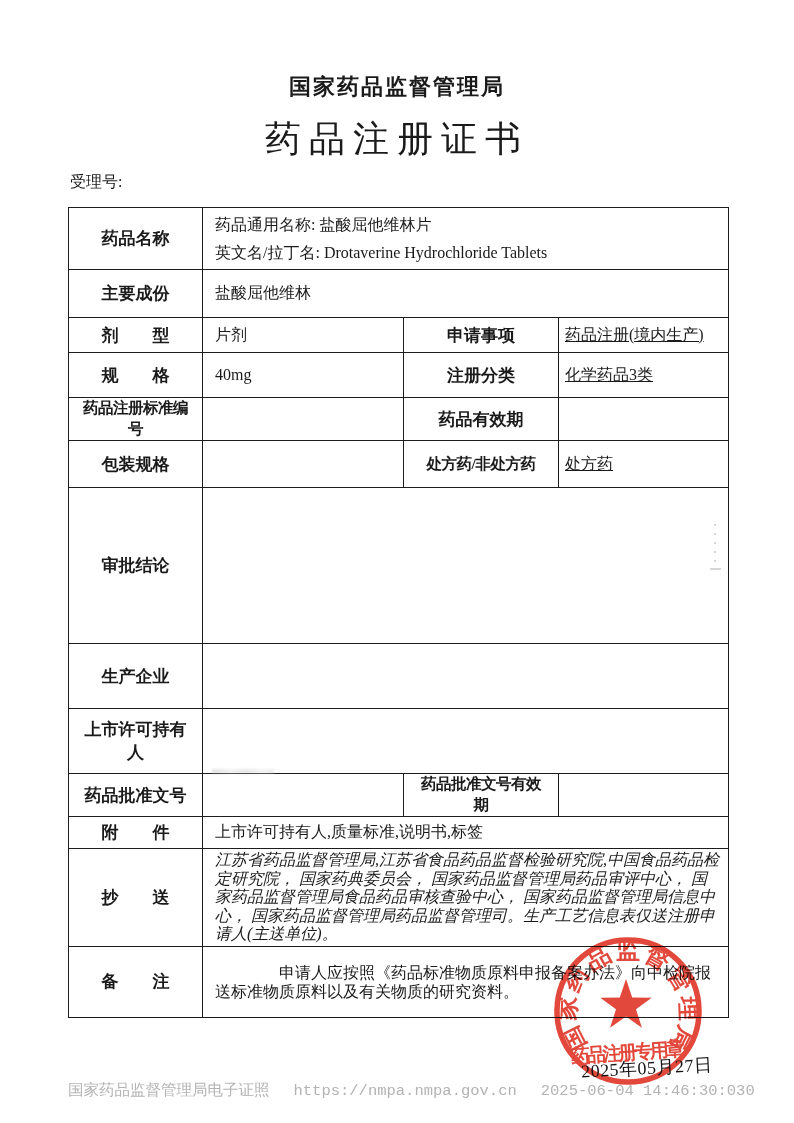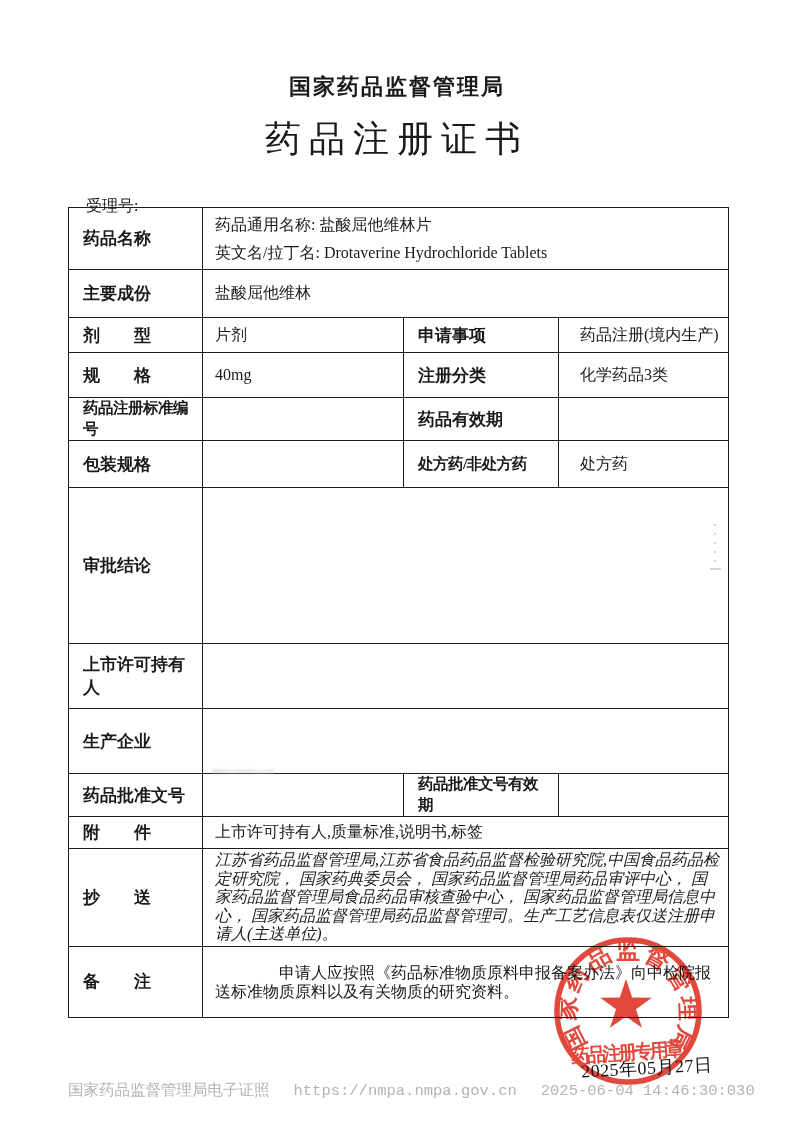--- a/index.html
+++ b/index.html
@@ -3,29 +3,29 @@
 <meta charset="utf-8">
 <style>
   html,body{margin:0;padding:0;background:#ffffff;}
   .page{position:relative;width:794px;height:1123px;background:#fff;overflow:hidden;
         font-family:"Liberation Serif","DejaVu Serif",serif;color:#1a1a1a;}
   .authority{position:absolute;top:72px;left:0;width:100%;text-align:center;
         font-family:"Liberation Sans","DejaVu Sans",sans-serif;font-weight:bold;
         font-size:22px;letter-spacing:2px;}
   .cert-title{position:absolute;top:115px;left:0;width:100%;text-align:center;
         font-size:36px;letter-spacing:8px;font-weight:500;}
-  .acceptance{position:absolute;top:196px;left:70px;font-size:16px;margin-left:16px;}
+  .acceptance{position:absolute;top:172px;left:70px;font-size:16px;}
   table.cert{position:absolute;top:207px;left:68px;width:660px;border-collapse:collapse;
         table-layout:fixed;}
   table.cert td{border:1.5px solid #1c1c1c;vertical-align:middle;overflow:hidden;}
-  td.lbl{font-weight:bold;font-size:17px;padding:0 14px;}
+  td.lbl{text-align:center;font-weight:bold;font-size:17px;padding:0 14px;}
   td.lbl.tight{font-size:15.5px;letter-spacing:-0.5px;margin-left:42px;}
   td.val{font-size:16px;padding:2px 8px 2px 12px;text-align:left;}
   td.val .line{display:block;line-height:1.7;}
-  td.val.small-pad{padding-left:21px;}
+  td.val.small-pad{padding-left:6px;text-decoration:underline;}
   .cc-text{line-height:18.6px;text-align:justify;font-style:italic;}
   .remark-text{line-height:19px;text-indent:64px;}
   .faint-marks{position:absolute;left:714px;top:524px;width:2px;height:44px;
         background:repeating-linear-gradient(#8a8a8a 0 2px,transparent 2px 9px);
         opacity:.35;}
   .faint-dash{position:absolute;left:710px;top:568px;width:11px;height:2px;
         background:#9a9a9a;opacity:.4;}
   .faint-smudge{position:absolute;left:212px;top:769px;width:62px;height:5px;
         background:linear-gradient(90deg,#bbb,#ddd 30%,#c7c7c7 55%,#e2e2e2 80%,#cfcfcf);
         filter:blur(1px);opacity:.4;}
@@ -88,25 +88,25 @@
       <td class="lbl">包装规格</td>
       <td class="val"></td>
       <td class="lbl tight">处方药/非处方药</td>
       <td class="val small-pad">处方药</td>
     </tr>
     <tr style="height:156px">
       <td class="lbl">审批结论</td>
       <td class="val" colspan="3"></td>
     </tr>
     <tr style="height:65px">
-      <td class="lbl">上市许可持有人</td>
+      <td class="lbl">生产企业</td>
       <td class="val" colspan="3"></td>
     </tr>
     <tr style="height:65px">
-      <td class="lbl">生产企业</td>
+      <td class="lbl">上市许可持有人</td>
       <td class="val" colspan="3"></td>
     </tr>
     <tr style="height:35px">
       <td class="lbl">药品批准文号</td>
       <td class="val"></td>
       <td class="lbl tight">药品批准文号有效期</td>
       <td class="val small-pad"></td>
     </tr>
     <tr style="height:32px">
       <td class="lbl">附　　件</td>

